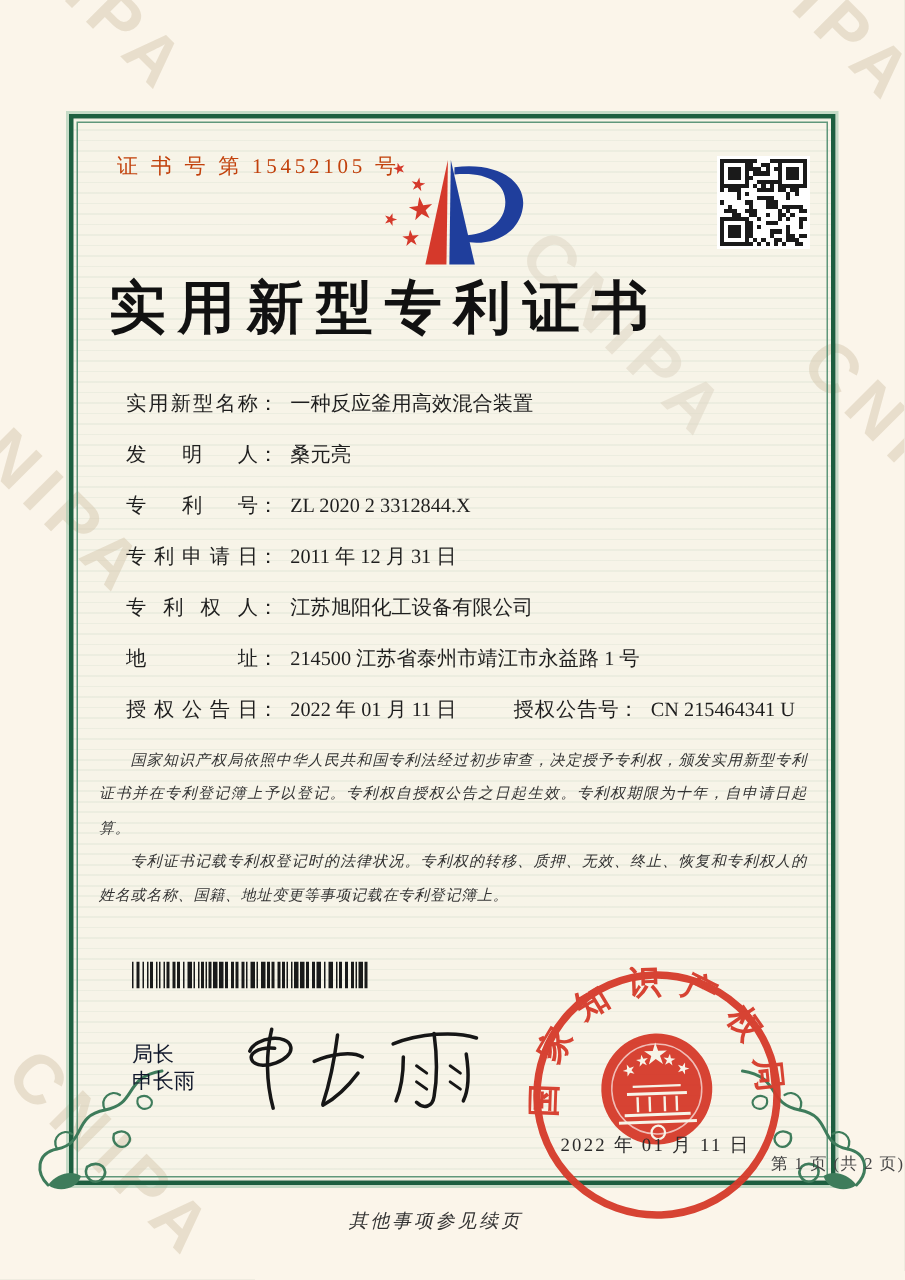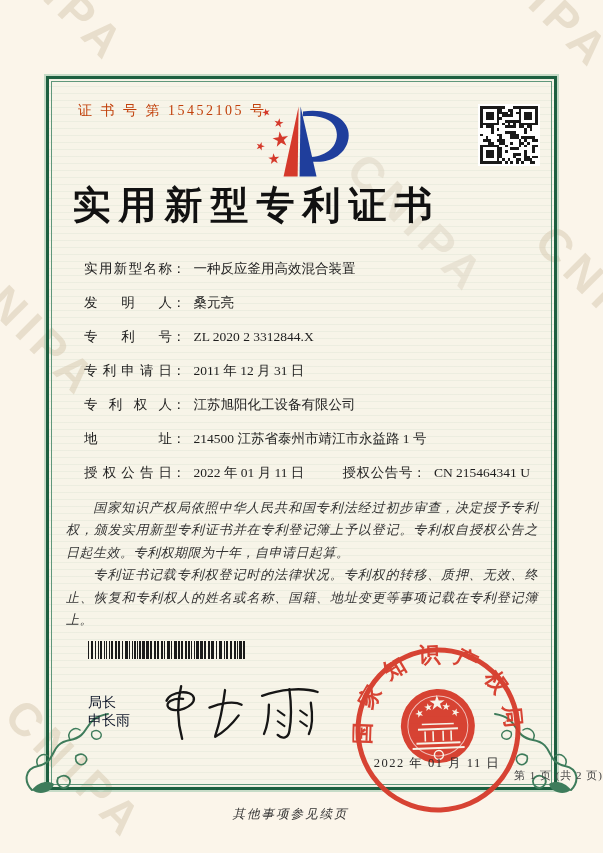--- a/index.html
+++ b/index.html
@@ -55,21 +55,21 @@
   .flabel {
     display:inline-block; width:88px; text-align:justify; text-align-last:justify;
     vertical-align:top;
   }
   .fcolon { display:inline-block; margin-right:8px; }
   .fgroup2 { margin-left:38px; }
   .fgroup2 .flabel { width:70px; }
 
   .paras {
     position:absolute; left:66px; top:497px; width:472px;
-    font-size:13px; line-height:22.4px; letter-spacing:0.5px;
+    font-size:10px; line-height:22.4px; letter-spacing:0.5px;
     text-align:justify; color:#333; font-style:italic;
   }
   .paras p { margin:0; text-indent:2.1em; }
 
   .barcode { position:absolute; left:88px; top:641px; width:160px; height:18px; }
   .barcode svg { display:block; width:100%; height:100%; }
 
   .signer { position:absolute; left:88px; top:694px; font-size:14px; color:#0f172a;font-family:Liberation Serif, serif; }
   .signer .name { margin-top:0; }
   .signature { position:absolute; left:148px; top:674px; }

